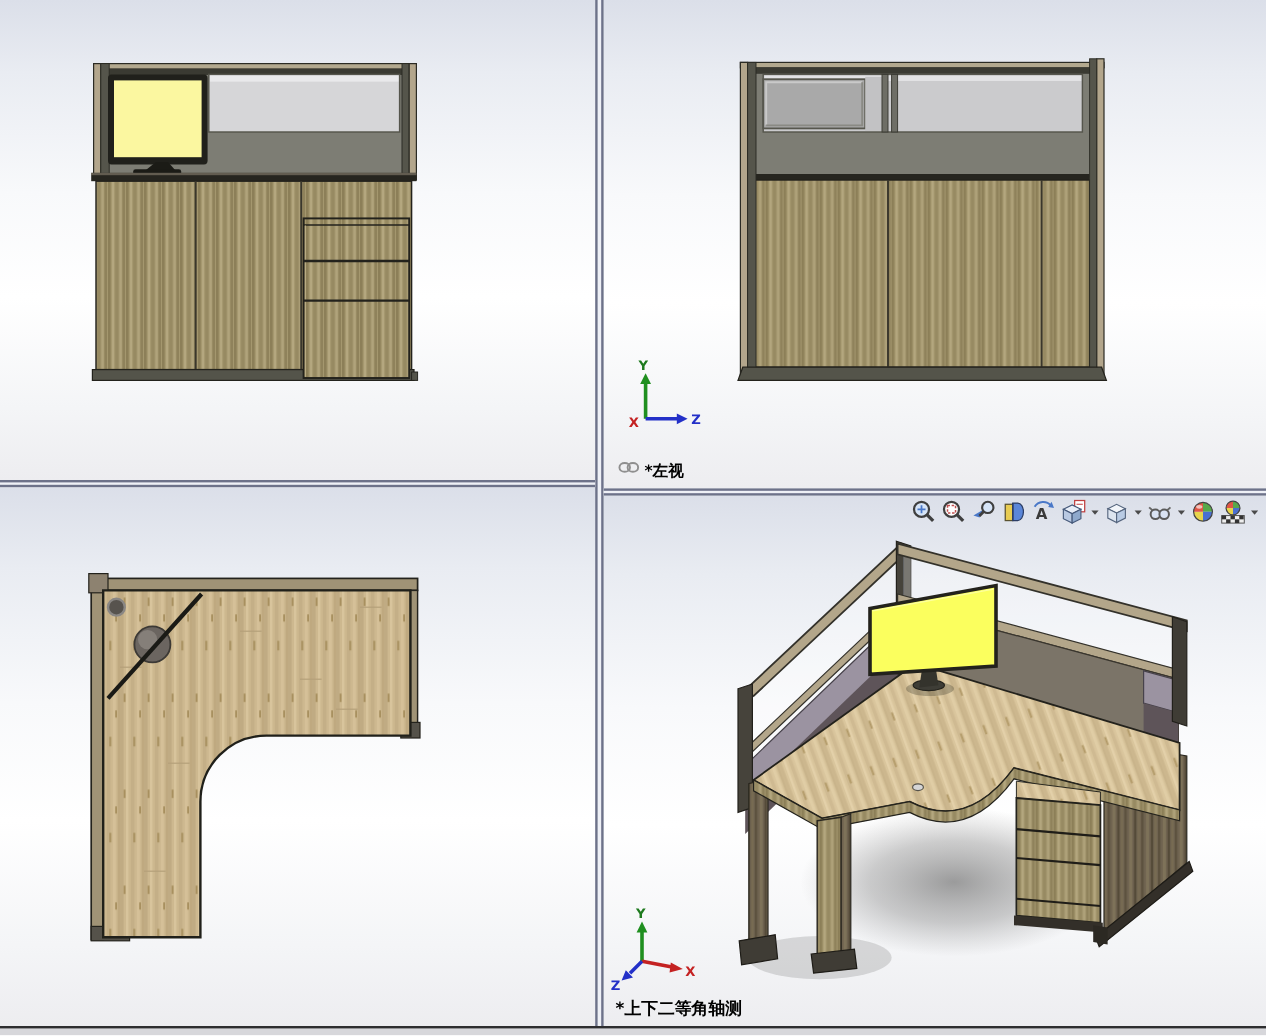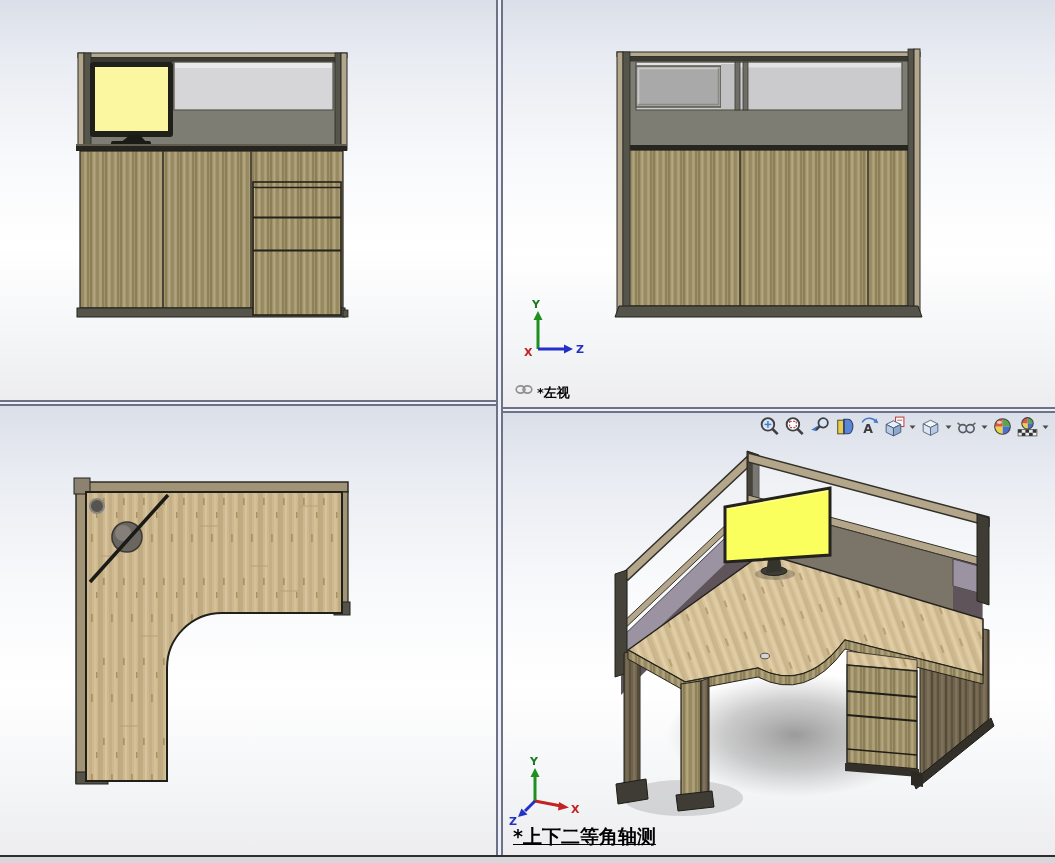--- a/index.html
+++ b/index.html
@@ -16,21 +16,21 @@
              border-left:2px solid #6d7289;border-right:2px solid #6d7289;}
   .divider-h{position:absolute;height:2px;background:#eef0f6;
              border-top:2px solid #6d7289;border-bottom:2px solid #6d7289;}
   .dh-left{left:0;top:400px;width:496px;}
   .dh-right{left:503px;top:407px;width:552px;}
   .bottom-bar{position:absolute;left:0;top:855px;width:1055px;height:6px;
               background:#d7d7db;border-top:2px solid #2e2e30;}
   .vp-label{position:absolute;display:flex;align-items:flex-start;gap:4px;
             font-weight:bold;color:#000;white-space:nowrap;}
   .vp-label-tr{left:12px;bottom:5px;font-size:13px;}
-  .vp-label-br{left:10px;bottom:5px;font-size:19px;text-decoration:underline;}
+  .vp-label-br{left:10px;bottom:5px;font-size:14px;}
   .hud{position:absolute;top:2px;right:5px;display:flex;align-items:center;gap:2px;}
   .hud-btn{width:23px;height:23px;display:block;cursor:pointer;}
   .hud-btn svg{width:23px;height:23px;display:block;}
   .dd{display:block;width:9px;height:23px;cursor:pointer;}
 </style>
 </head>
 <body>
 
 <div class="screen">
 

